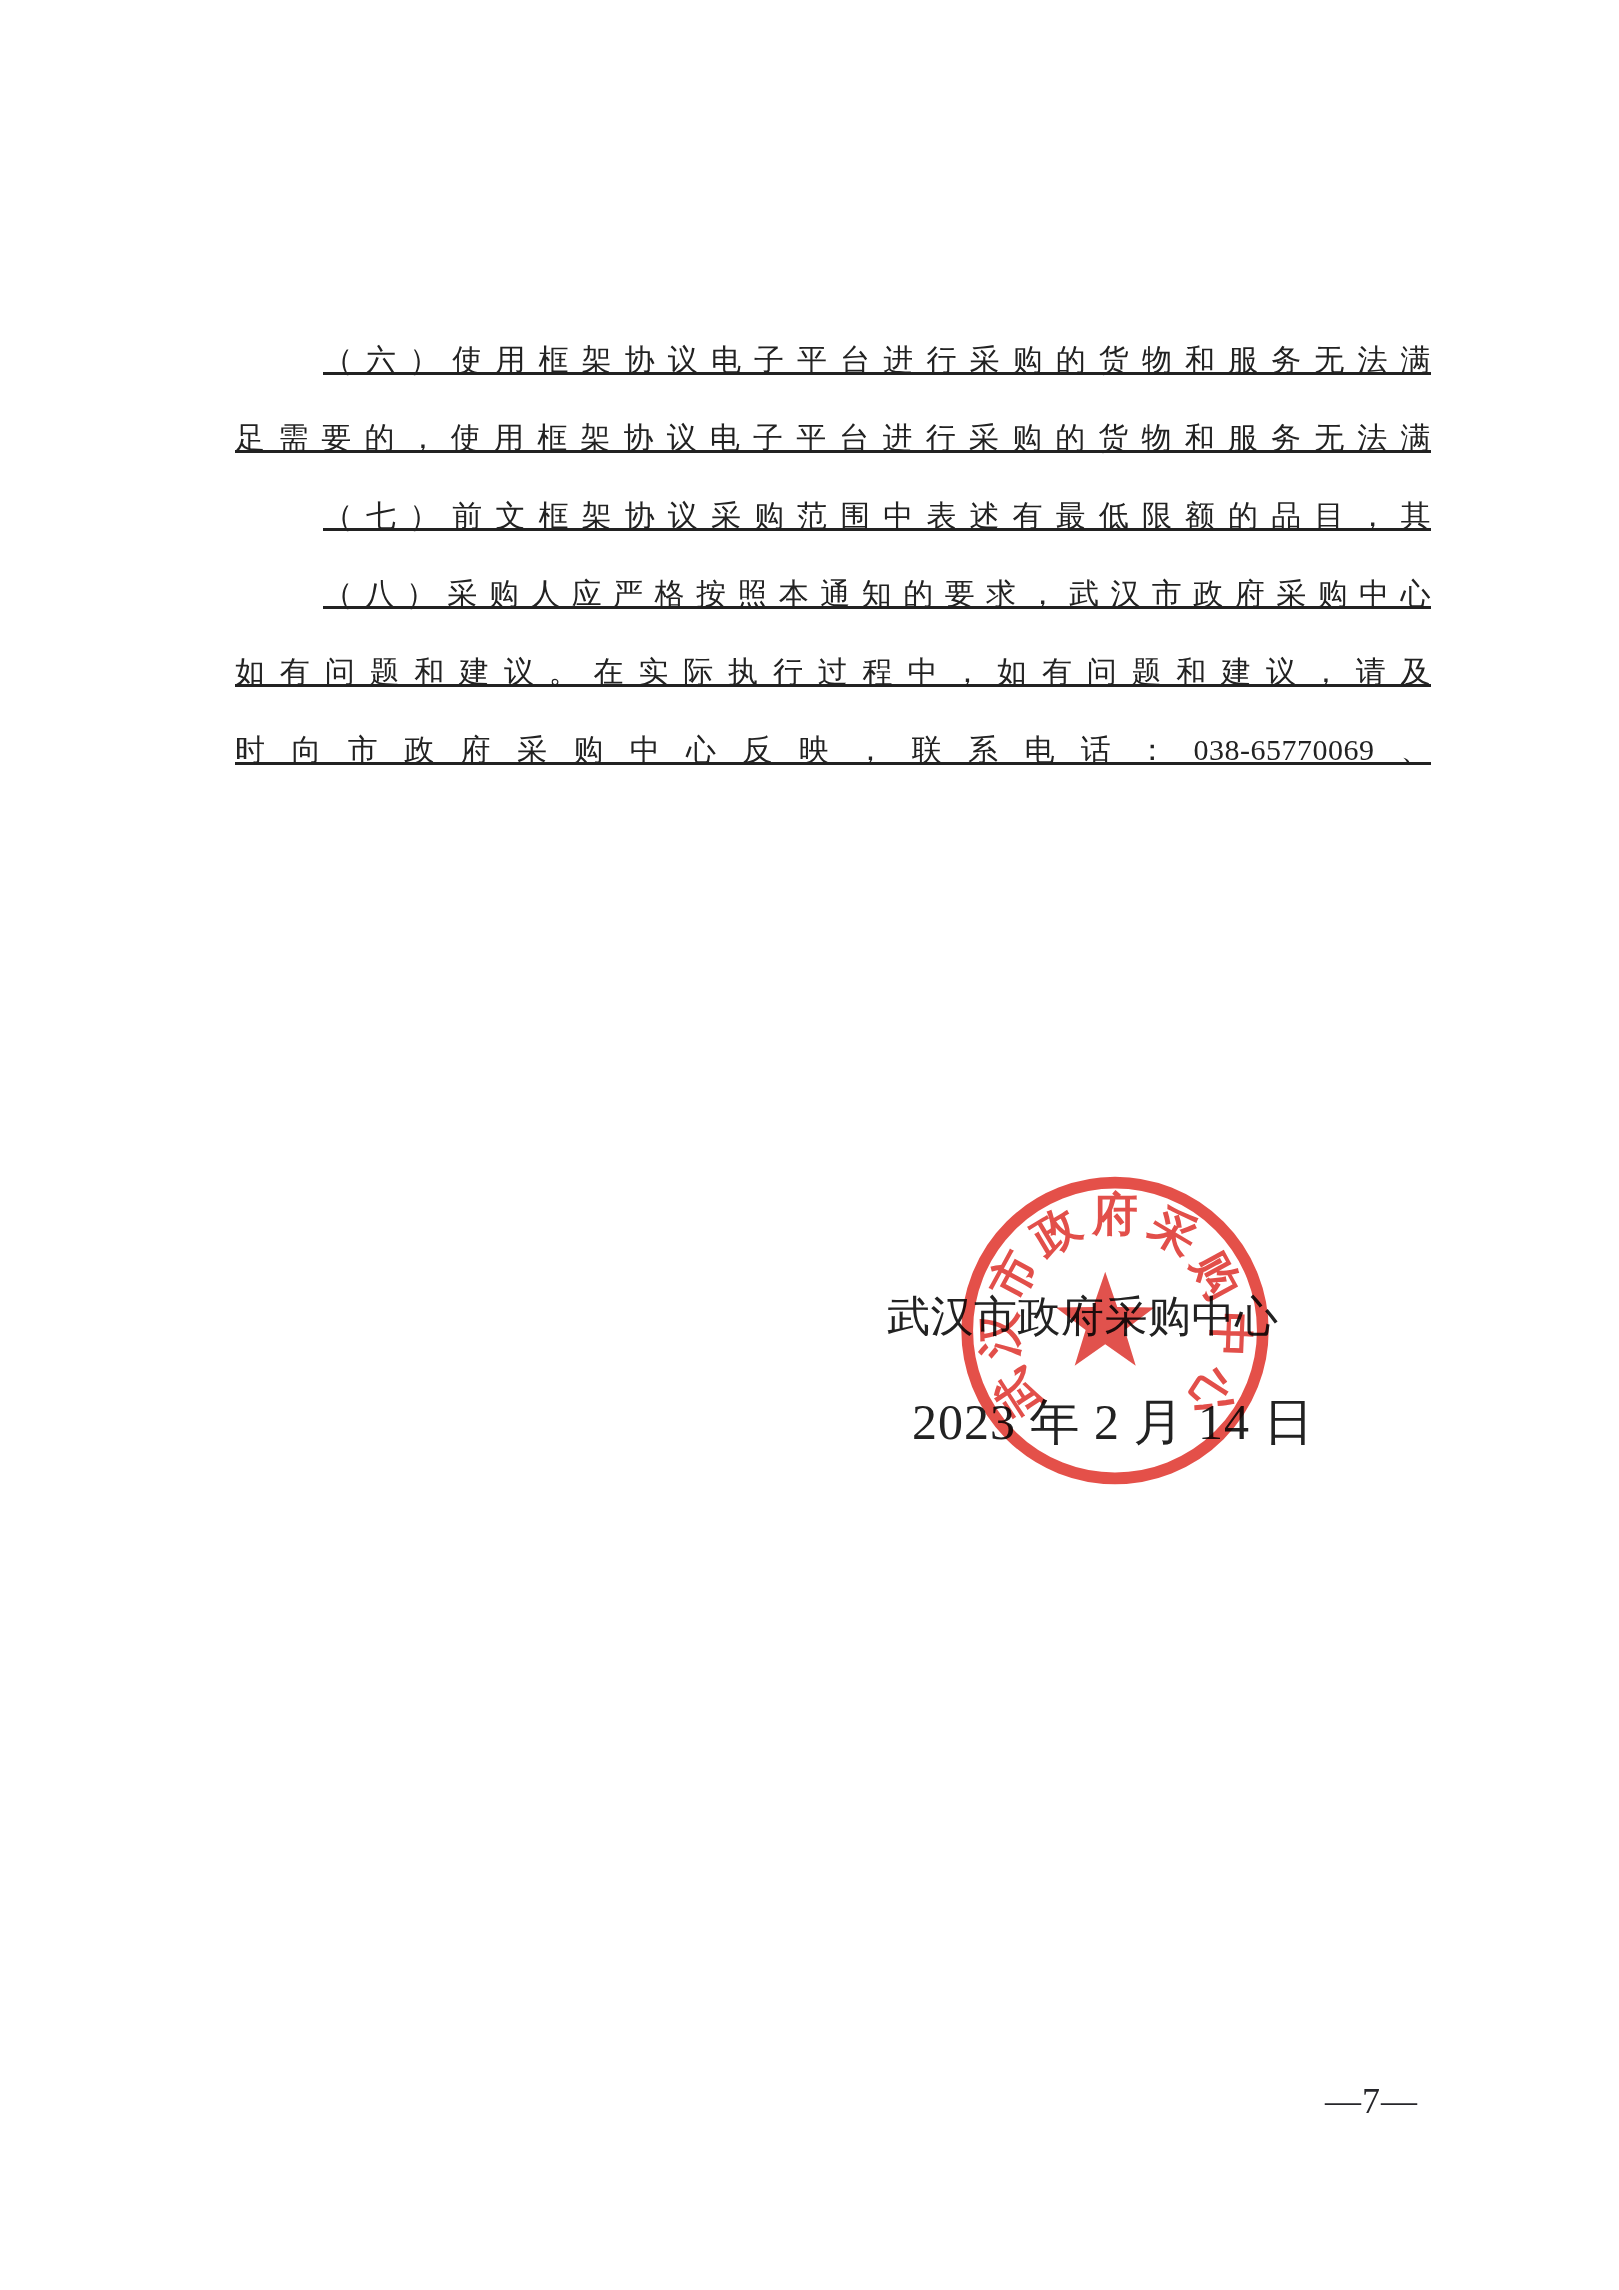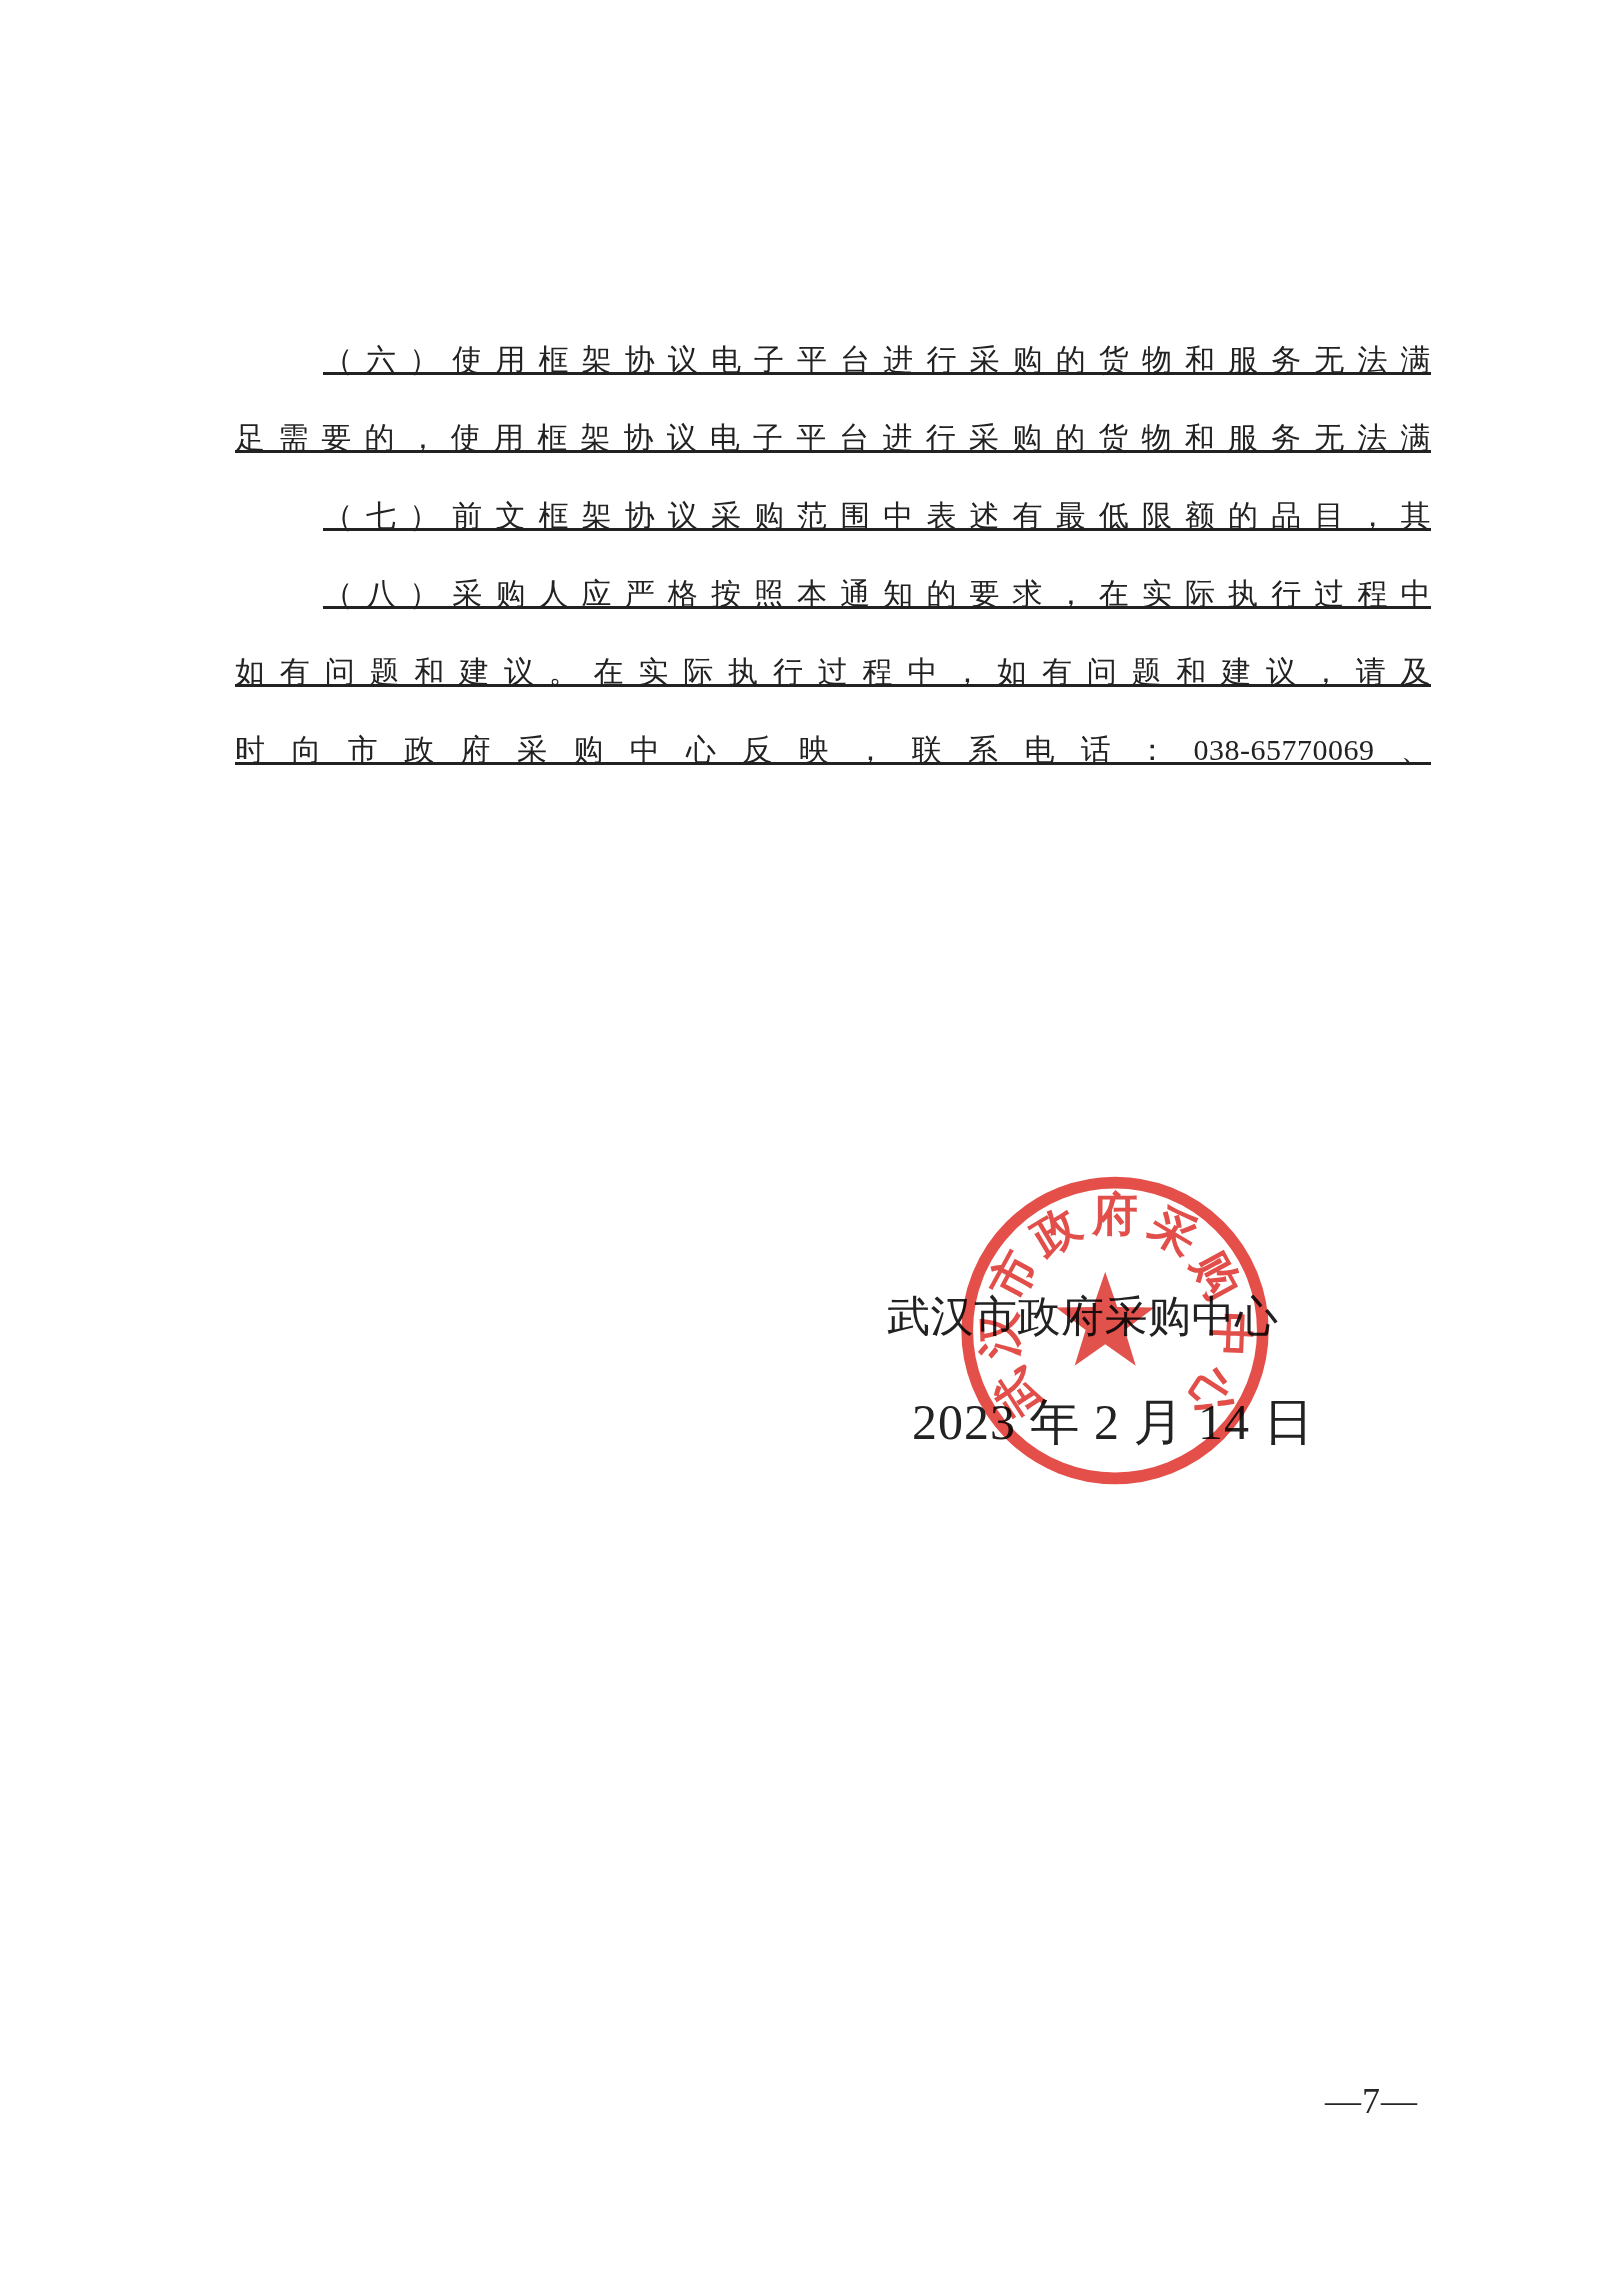--- a/index.html
+++ b/index.html
@@ -72,21 +72,21 @@
 </style>
 </head>
 <body>
 
 <div class="page">
 
   <div class="body-text">
     <div class="line indent justify">（六）使用框架协议电子平台进行采购的货物和服务无法满</div>
     <div class="line justify">足需要的，使用框架协议电子平台进行采购的货物和服务无法满</div>
     <div class="line indent justify">（七）前文框架协议采购范围中表述有最低限额的品目，其</div>
-    <div class="line indent justify">（八）采购人应严格按照本通知的要求，在实际执行过程中</div>
+    <div class="line indent justify">（八）采购人应严格按照本通知的要求，武汉市政府采购中心</div>
     <div class="line justify">如有问题和建议。在实际执行过程中，如有问题和建议，请及</div>
     <div class="line justify">时向市政府采购中心反映，联系电话：038-65770069、</div>
   </div>
 
   <div class="signature-org">武汉市政府采购中心</div>
   <div class="signature-date">2023 年 2 月 14 日</div>
 
   <div class="seal">
     <svg viewBox="0 0 324 330" xmlns="http://www.w3.org/2000/svg">
       <circle cx="162" cy="165" r="151" fill="none" stroke-width="12" stroke="#e2423b"></circle>

